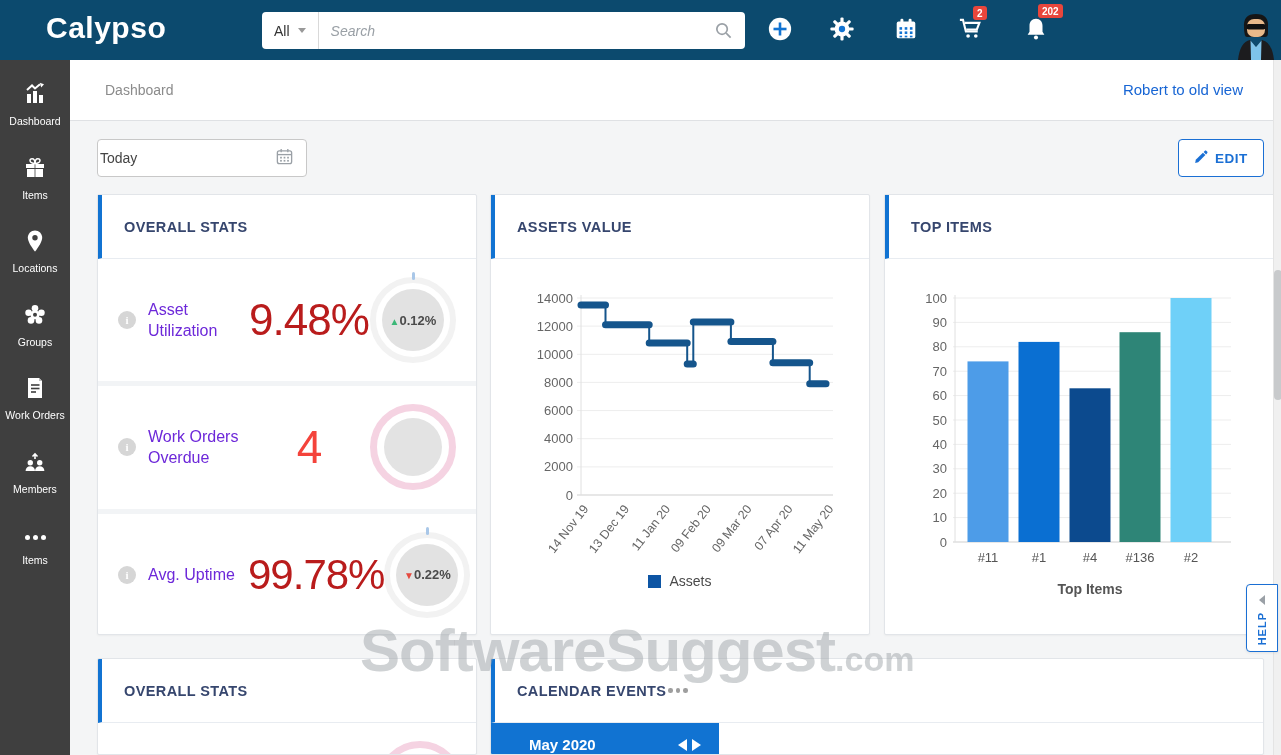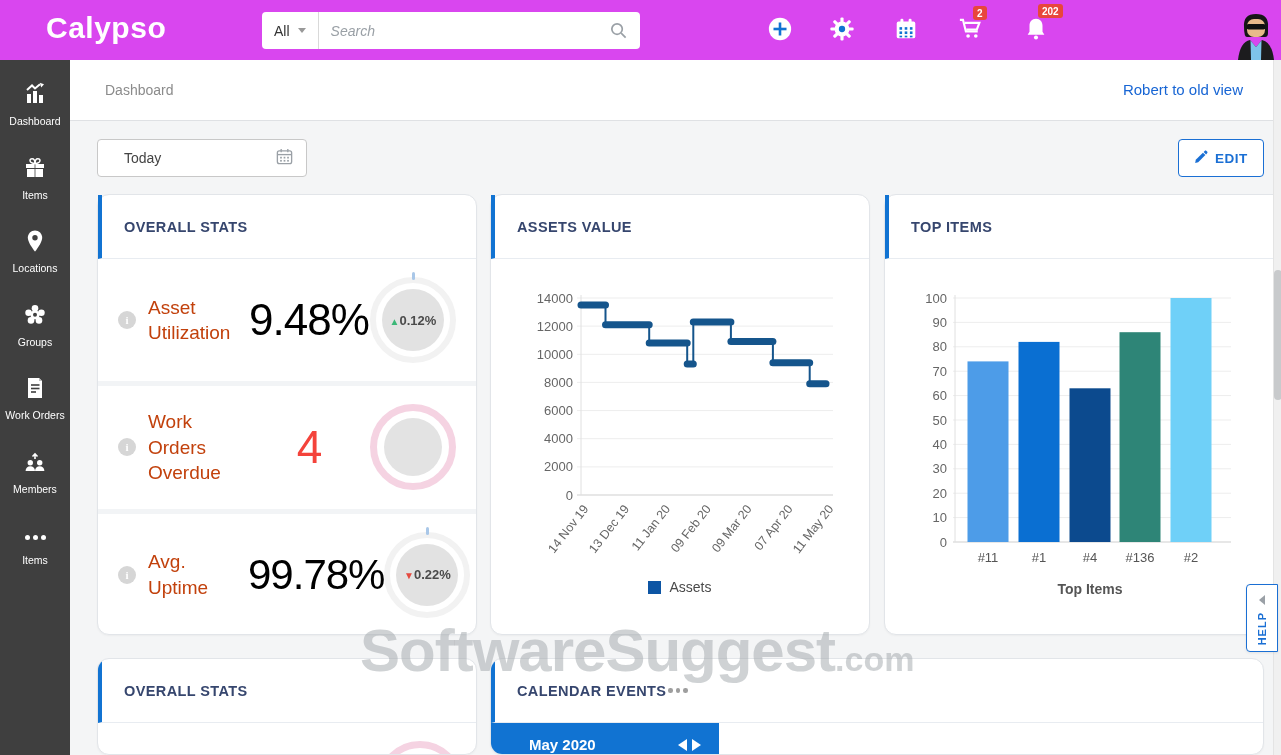--- a/index.html
+++ b/index.html
@@ -1,21 +1,21 @@
 <!DOCTYPE html>
 <html><head>
 <meta charset="utf-8">
 <style>
   * { margin:0; padding:0; box-sizing:border-box; }
   html,body { width:1281px; height:755px; overflow:hidden; font-family:"Liberation Sans", sans-serif; background:#f4f5f6; }
 
   
-  .header { position:absolute; left:0; top:0; width:1281px; height:60px; background:#d946ef; z-index:30; }
+  .header { position:absolute; left:0; top:0; width:1281px; height:60px; background:#0c4a6e; z-index:30; }
   .logo { position:absolute; left:46px; top:11px; color:#fff; font-size:30px; font-weight:bold; letter-spacing:.5px; }
-  .searchbar { position:absolute; left:262px; top:12px; width:378px; height:37px; background:#fff; border-radius:4px; display:flex; align-items:center; }
+  .searchbar { position:absolute; left:262px; top:12px; width:483px; height:37px; background:#fff; border-radius:4px; display:flex; align-items:center; }
   .search-filter { display:flex; align-items:center; gap:8px; padding:0 12px; height:100%; border-right:1px solid #d9d9d9; cursor:pointer; }
   .search-filter span.txt { font-size:14px; color:#333; }
   .caret-down { width:0; height:0; border-left:4.5px solid transparent; border-right:4.5px solid transparent; border-top:5px solid #999; }
   .searchbar input { flex:1; border:none; outline:none; font-size:14px; color:#333; padding:0 12px; font-family:"Liberation Sans",sans-serif; background:transparent;font-style:italic; }
   .searchbar input::placeholder { color:#9aa0a6; }
   .search-mag { margin-right:12px; display:flex; }
   .hicon { position:absolute; top:17px; width:26px; height:26px; background:none; border:none; cursor:pointer; display:flex; align-items:center; justify-content:center; }
   .badge { position:absolute; background:#e8463c; color:#fff; font-size:10px; font-weight:bold; border-radius:3px; padding:1.5px 4px; line-height:1.1; z-index:2; }
   .user-menu { position:absolute; left:1088px; top:0; height:60px; display:flex; align-items:center; gap:14px; cursor:pointer; }
   .user-name { color:#fff; font-size:15px; }
@@ -28,55 +28,55 @@
   .side-item .lbl { color:#fff; font-size:10.5px; }
   .dots3 { display:flex; gap:3px; height:24px; align-items:center; }
   .dots3 i { width:5px; height:5px; border-radius:50%; background:#fff; }
 
   
   .topbar { position:absolute; left:70px; top:60px; width:1211px; height:61px; background:#fff; border-bottom:1px solid #dfe1e4; z-index:5; }
   .breadcrumb { position:absolute; left:35px; top:0; height:60px; line-height:60px; color:#8b8b8b; font-size:14px; }
   .switch-link { position:absolute; right:38px; top:0; height:60px; line-height:60px; color:#1765d4; font-size:15px; cursor:pointer; text-decoration:none; }
 
   
-  .datebox { position:absolute; left:97px; top:139px; width:210px; height:38px; background:#fff; border:1px solid #c8c8c8; border-radius:4px; display:flex; align-items:center; padding:0 12px 0 26px; cursor:pointer; z-index:4; }
+  .datebox { position:absolute; left:97px; top:139px; width:210px; height:38px; background:#fff; border:1px solid #c8c8c8; border-radius:4px; display:flex; align-items:center; padding:0 12px 0 2px; cursor:pointer; z-index:4; }
   .datebox .txt { flex:1; font-size:14px; color:#444; }
   .edit-btn { position:absolute; left:1178px; top:139px; width:86px; height:38px; background:#fff; border:1px solid #1a6fd4; border-radius:4px; color:#1a6fd4; font-size:13.5px; font-weight:bold; letter-spacing:.5px; display:flex; align-items:center; justify-content:center; gap:7px; cursor:pointer; z-index:4; }
 
   
-  .card { position:absolute; background:#fff; border:1px solid #e2e5e9; border-radius:12px; box-shadow:0 1px 2px rgba(0,0,0,.04); }
+  .card { position:absolute; background:#fff; border:1px solid #e2e5e9; border-radius:2px; box-shadow:0 1px 2px rgba(0,0,0,.04); }
   .card-header { height:64px; border-bottom:1px solid #e8ecf1; border-left:4px solid #1173d2; display:flex; align-items:center; padding-left:22px; }
   .card-title { color:#36466e; font-size:14.5px; font-weight:bold; letter-spacing:.4px; }
   .c1 { left:97px; top:194px; width:380px; height:441px; }
   .c2 { left:490px; top:194px; width:380px; height:441px; }
   .c3 { left:884px; top:194px; width:412px; height:441px; }
   .c1b { left:97px; top:658px; width:380px; height:97px; overflow:hidden; }
   .c2b { left:490px; top:658px; width:774px; height:97px; overflow:hidden; }
 
   
   .stats-body { height:377px; display:flex; flex-direction:column; }
   .stat-row { flex:1; display:flex; align-items:center; padding:0 20px; }
   .stat-row + .stat-row { border-top:5px solid #f2f4f6; }
   .info-i { width:18px; height:18px; border-radius:50%; background:#d6d6d6; color:#fff; font-size:11px; font-weight:bold; display:flex; align-items:center; justify-content:center; margin-right:12px; flex:none; font-family:"Liberation Serif",serif; }
-  .stat-label { width:100px; font-size:19px; color:#c2410c; line-height:1.35; flex:none; }
-  .stat-value { flex:1; text-align:center; font-size:44px; color:#000000; letter-spacing:-1px; }
+  .stat-label { width:100px; font-size:16px; color:#6d28d9; line-height:1.35; flex:none; }
+  .stat-value { flex:1; text-align:center; font-size:44px; color:#b91c1c; letter-spacing:-1px; }
   .stat-value.red { color:#f4433b; font-size:46px; }
   .stat-value.sm { font-size:42px; }
   .gauge { position:relative; width:86px; height:86px; border:6px solid #f2f2f2; border-radius:50%; display:flex; align-items:center; justify-content:center; flex:none; background:#fff; }
   .gauge .disc { width:62px; height:62px; border-radius:50%; background:#e2e2e2; display:flex; align-items:center; justify-content:center; gap:2px; }
   .gauge .tick { position:absolute; top:-11px; left:calc(50% - 1.5px); width:3px; height:8px; border-radius:2px; background:#a9c7e8; }
   .gauge.pink { border:7px solid #f5d3e2; }
   .gauge.pink .disc { width:58px; height:58px; background:#e3e3e3; }
   .delta { font-size:13px; font-weight:bold; color:#4b4b4b; }
   .tri { font-size:10px; }
   .tri.up { color:#3cb878; } .tri.down { color:#e5493f; }
 
   
   .chart-body { padding-top:0; }
-  .legend { display:flex; align-items:center; justify-content:center; gap:8px; margin-top:10px; }
+  .legend { display:flex; align-items:center; justify-content:center; gap:8px; margin-top:4px; }
   .legend .swatch { width:13px; height:13px; background:#0d55a4; }
   .legend .lab { font-size:14px; color:#4a4a4a; }
   .axis-title { text-align:center; font-size:14px; font-weight:bold; color:#555; margin-top:6px; }
 
   
   .cal-header { padding-right:24px; }
   .ellipsis { display:flex; gap:3px; cursor:pointer; padding:6px 2px; }
   .ellipsis i { width:4.5px; height:4.5px; border-radius:50%; background:#9e9e9e; }
   .month-bar { position:relative; width:228px; height:40px; background:#1173d2; color:#fff; }
   .month-label { position:absolute; left:38px; top:13px; font-size:15px; font-weight:bold; }

